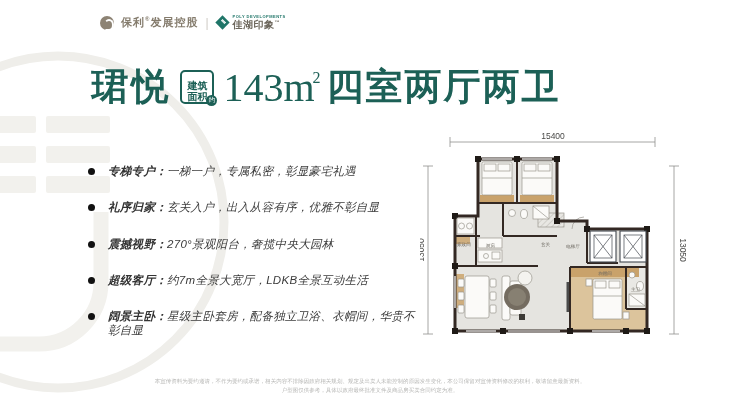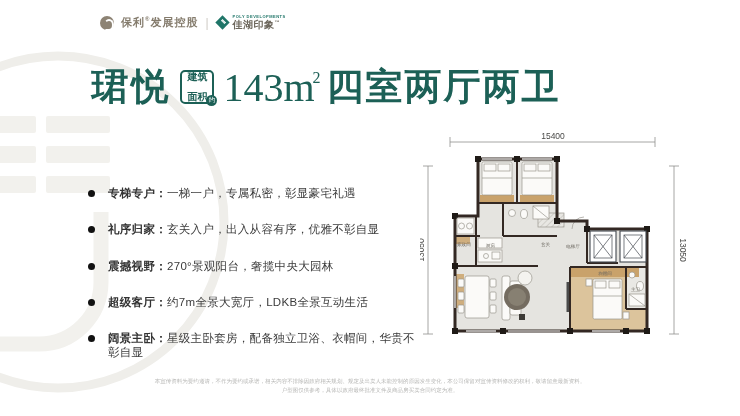--- a/index.html
+++ b/index.html
@@ -22,32 +22,32 @@
   .partner-mark::after{content:"";position:absolute;inset:3px;background:#ffffff;opacity:.85;
     clip-path:polygon(0 0,100% 0,100% 45%,0 45%);}
   .partner-text{font-size:10px;font-weight:bold;color:#6d675c;letter-spacing:.5px;line-height:1;}
   .partner-text .tagline{display:block;font-size:4px;color:#1f7568;letter-spacing:.5px;margin-bottom:1px;}
   .partner-text sup{font-size:5px;}
   
   .title-row{position:absolute;left:0;top:62px;width:652px;display:flex;justify-content:center;
     align-items:center;gap:6px;font-family:"Liberation Serif","DejaVu Serif",serif;color:#1c6056;}
   .title-name{font-size:37px;font-weight:bold;letter-spacing:3px;}
   .area-badge{width:30px;height:30px;border:2px solid #1c6056;border-radius:5px;position:relative;
-    display:flex;flex-direction:column;align-items:center;justify-content:space-between;line-height:1.05;
+    display:flex;flex-direction:column;align-items:center;justify-content:flex-end;line-height:1.05;
     font-family:"Liberation Sans",sans-serif;margin:0 3px;}
   .area-badge .bl{font-size:10px;font-weight:bold;color:#1c6056;}
   .badge-dot{position:absolute;right:-5px;bottom:-4px;width:11px;height:11px;border-radius:50%;
     background:#1c6056;color:#ffffff;font-size:6.5px;display:flex;align-items:center;justify-content:center;}
   .title-area{font-size:40px;font-weight:normal;letter-spacing:0;}
   .title-area sup{font-size:16px;vertical-align:18px;margin-left:-2px;}
   .title-type{font-size:37px;font-weight:bold;letter-spacing:1px;}
   .title-paren{font-size:22px;font-weight:bold;margin:0 -2px;}
   .title-rooms{font-size:37px;font-weight:bold;letter-spacing:2px;}
   
-  .features{position:absolute;left:88px;top:187px;width:330px;}
+  .features{position:absolute;left:88px;top:165px;width:330px;font-style:italic;}
   .feature{display:flex;align-items:flex-start;margin-bottom:22.5px;}
   .f-dot{width:7px;height:7px;border-radius:50%;background:#111111;margin:3px 13px 0 0;flex:0 0 auto;}
   .f-text{font-size:11.5px;color:#3b3b3b;letter-spacing:.3px;line-height:1.2;}
   .f-text b{font-weight:bold;color:#333333;}
   
   .plan{position:absolute;left:420px;top:126px;}
   
   .disclaimer{position:absolute;left:50px;top:377px;width:640px;text-align:center;
     font-size:6px;line-height:1.55;color:#b7b7b5;transform:scale(.92);}
 </style>

